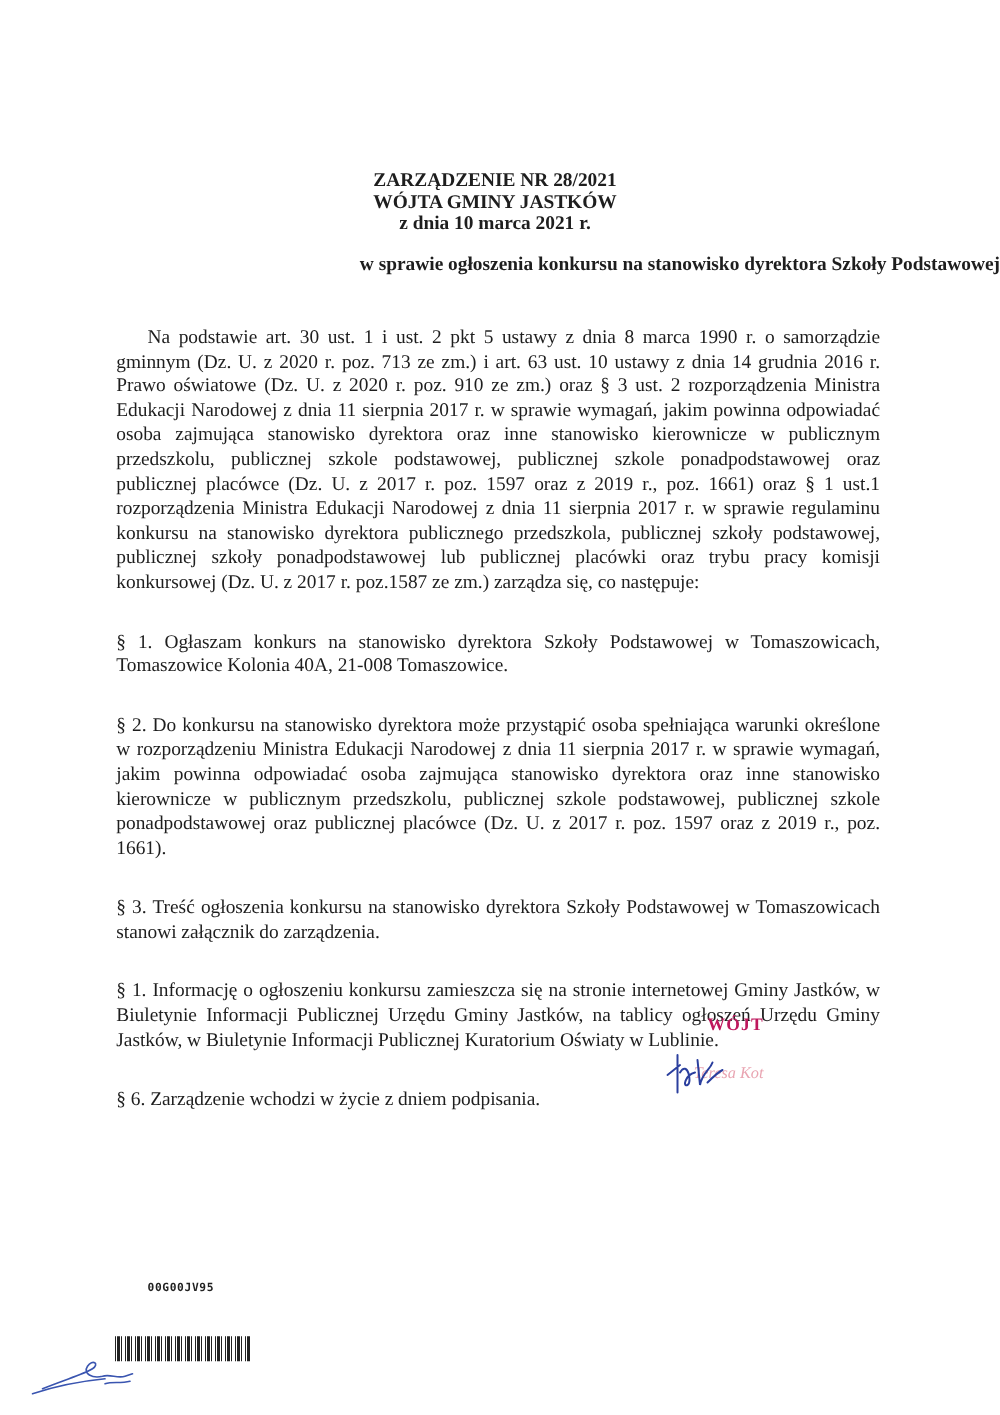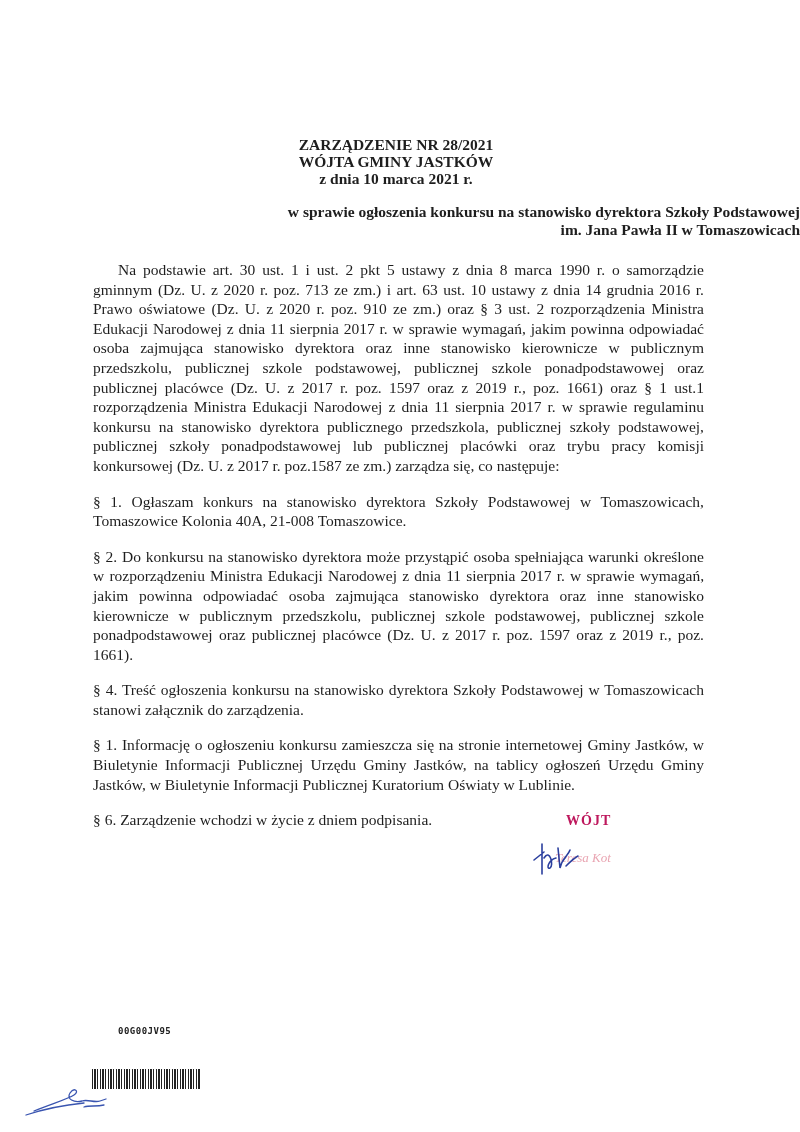--- a/index.html
+++ b/index.html
@@ -18,21 +18,21 @@
   .subject {
     position: absolute; left: 0; width: 800px; top: 203px;
     text-align: right; font-weight: bold; font-size: 15.5px; line-height: 18px;
   }
   .body-text {
     position: absolute; left: 93px; width: 611px; top: 260px;
     font-size: 15.5px; line-height: 19.6px; text-align: justify;
   }
   .para { margin: 0; }
   .para.indent { text-indent: 25px; }
-  .para.gap { margin-top: 16px; }
+  .para.gap { margin-top: 28px; }
   .stamp {
     position: absolute; left: 566px; top: 813px; color: #be185d;
     font-family: "Liberation Serif", serif; font-weight: bold; font-size: 14px;
     letter-spacing: 1px;
   }
   .stamp-name {
     position: absolute; left: 555px; top: 850px; color: #e9a5b2;
     font-family: "Liberation Serif", serif; font-style: italic; font-size: 13px;
   }
   .signature { position: absolute; left: 532px; top: 838px; }
@@ -52,28 +52,27 @@
 <div class="page">
 
   <div class="heading">
     <div>ZARZĄDZENIE NR 28/2021</div>
     <div>WÓJTA GMINY JASTKÓW</div>
     <div>z dnia  10 marca 2021 r.</div>
   </div>
 
   <div class="subject">
     <div>w sprawie ogłoszenia konkursu  na stanowisko dyrektora Szkoły Podstawowej</div>
-    <div>im. Jana Pawła II w Tomaszowicach</div>
   </div>
 
   <div class="body-text">
     <p class="para indent">Na podstawie art. 30 ust. 1 i ust. 2 pkt 5 ustawy z dnia 8 marca 1990 r. o samorządzie gminnym (Dz. U. z 2020 r. poz. 713 ze zm.) i art. 63 ust. 10 ustawy z dnia 14 grudnia 2016 r. Prawo oświatowe (Dz. U. z 2020 r. poz. 910 ze zm.)  oraz § 3 ust. 2  rozporządzenia Ministra Edukacji Narodowej z dnia 11 sierpnia 2017 r. w sprawie wymagań, jakim powinna odpowiadać osoba zajmująca stanowisko dyrektora oraz inne stanowisko kierownicze w publicznym przedszkolu, publicznej szkole podstawowej, publicznej szkole ponadpodstawowej oraz publicznej placówce (Dz. U. z 2017 r. poz. 1597 oraz z 2019 r., poz. 1661) oraz § 1 ust.1 rozporządzenia Ministra Edukacji Narodowej z dnia 11 sierpnia 2017 r. w sprawie regulaminu konkursu na stanowisko dyrektora publicznego przedszkola, publicznej szkoły podstawowej, publicznej szkoły ponadpodstawowej lub publicznej placówki oraz trybu pracy komisji konkursowej (Dz. U. z 2017 r. poz.1587 ze zm.) zarządza się, co następuje:</p>
     <p class="para gap">§ 1. Ogłaszam konkurs na stanowisko dyrektora  Szkoły Podstawowej w Tomaszowicach, Tomaszowice Kolonia 40A, 21-008 Tomaszowice.</p>
     <p class="para gap">§ 2. Do konkursu na stanowisko dyrektora może przystąpić osoba spełniająca warunki określone w rozporządzeniu Ministra Edukacji Narodowej z dnia 11 sierpnia 2017 r. w sprawie wymagań, jakim powinna odpowiadać osoba zajmująca stanowisko dyrektora oraz inne stanowisko kierownicze w publicznym przedszkolu, publicznej szkole podstawowej, publicznej szkole ponadpodstawowej oraz publicznej placówce (Dz. U. z 2017 r. poz. 1597 oraz z 2019 r., poz. 1661).</p>
-    <p class="para gap">§ 4. Treść ogłoszenia konkursu na stanowisko dyrektora Szkoły Podstawowej w Tomaszowicach stanowi załącznik do zarządzenia.</p>
+    <p class="para gap">§ 3. Treść ogłoszenia konkursu na stanowisko dyrektora Szkoły Podstawowej w Tomaszowicach stanowi załącznik do zarządzenia.</p>
     <p class="para gap">§ 1. Informację o ogłoszeniu konkursu zamieszcza się na stronie internetowej Gminy Jastków, w Biuletynie Informacji Publicznej Urzędu Gminy Jastków, na tablicy ogłoszeń Urzędu Gminy Jastków, w Biuletynie Informacji Publicznej Kuratorium Oświaty w Lublinie.</p>
     <p class="para gap">§ 6. Zarządzenie wchodzi w życie z dniem podpisania.</p>
   </div>
 
   <div class="stamp">WÓJT</div>
   <div class="stamp-name">Teresa Kot</div>
 
   <svg class="signature" width="60" height="40" viewBox="0 0 60 40">
     <path d="M2 22 L12 14 M10 6 L10 36 M12 20 C18 10 22 28 18 30 C14 32 16 22 24 20 M26 10 L28 30 C30 20 36 18 38 12 M34 28 C38 24 42 20 46 18" fill="none" stroke="#2b3f9e" stroke-width="1.6" stroke-linecap="round"></path>
   </svg>

